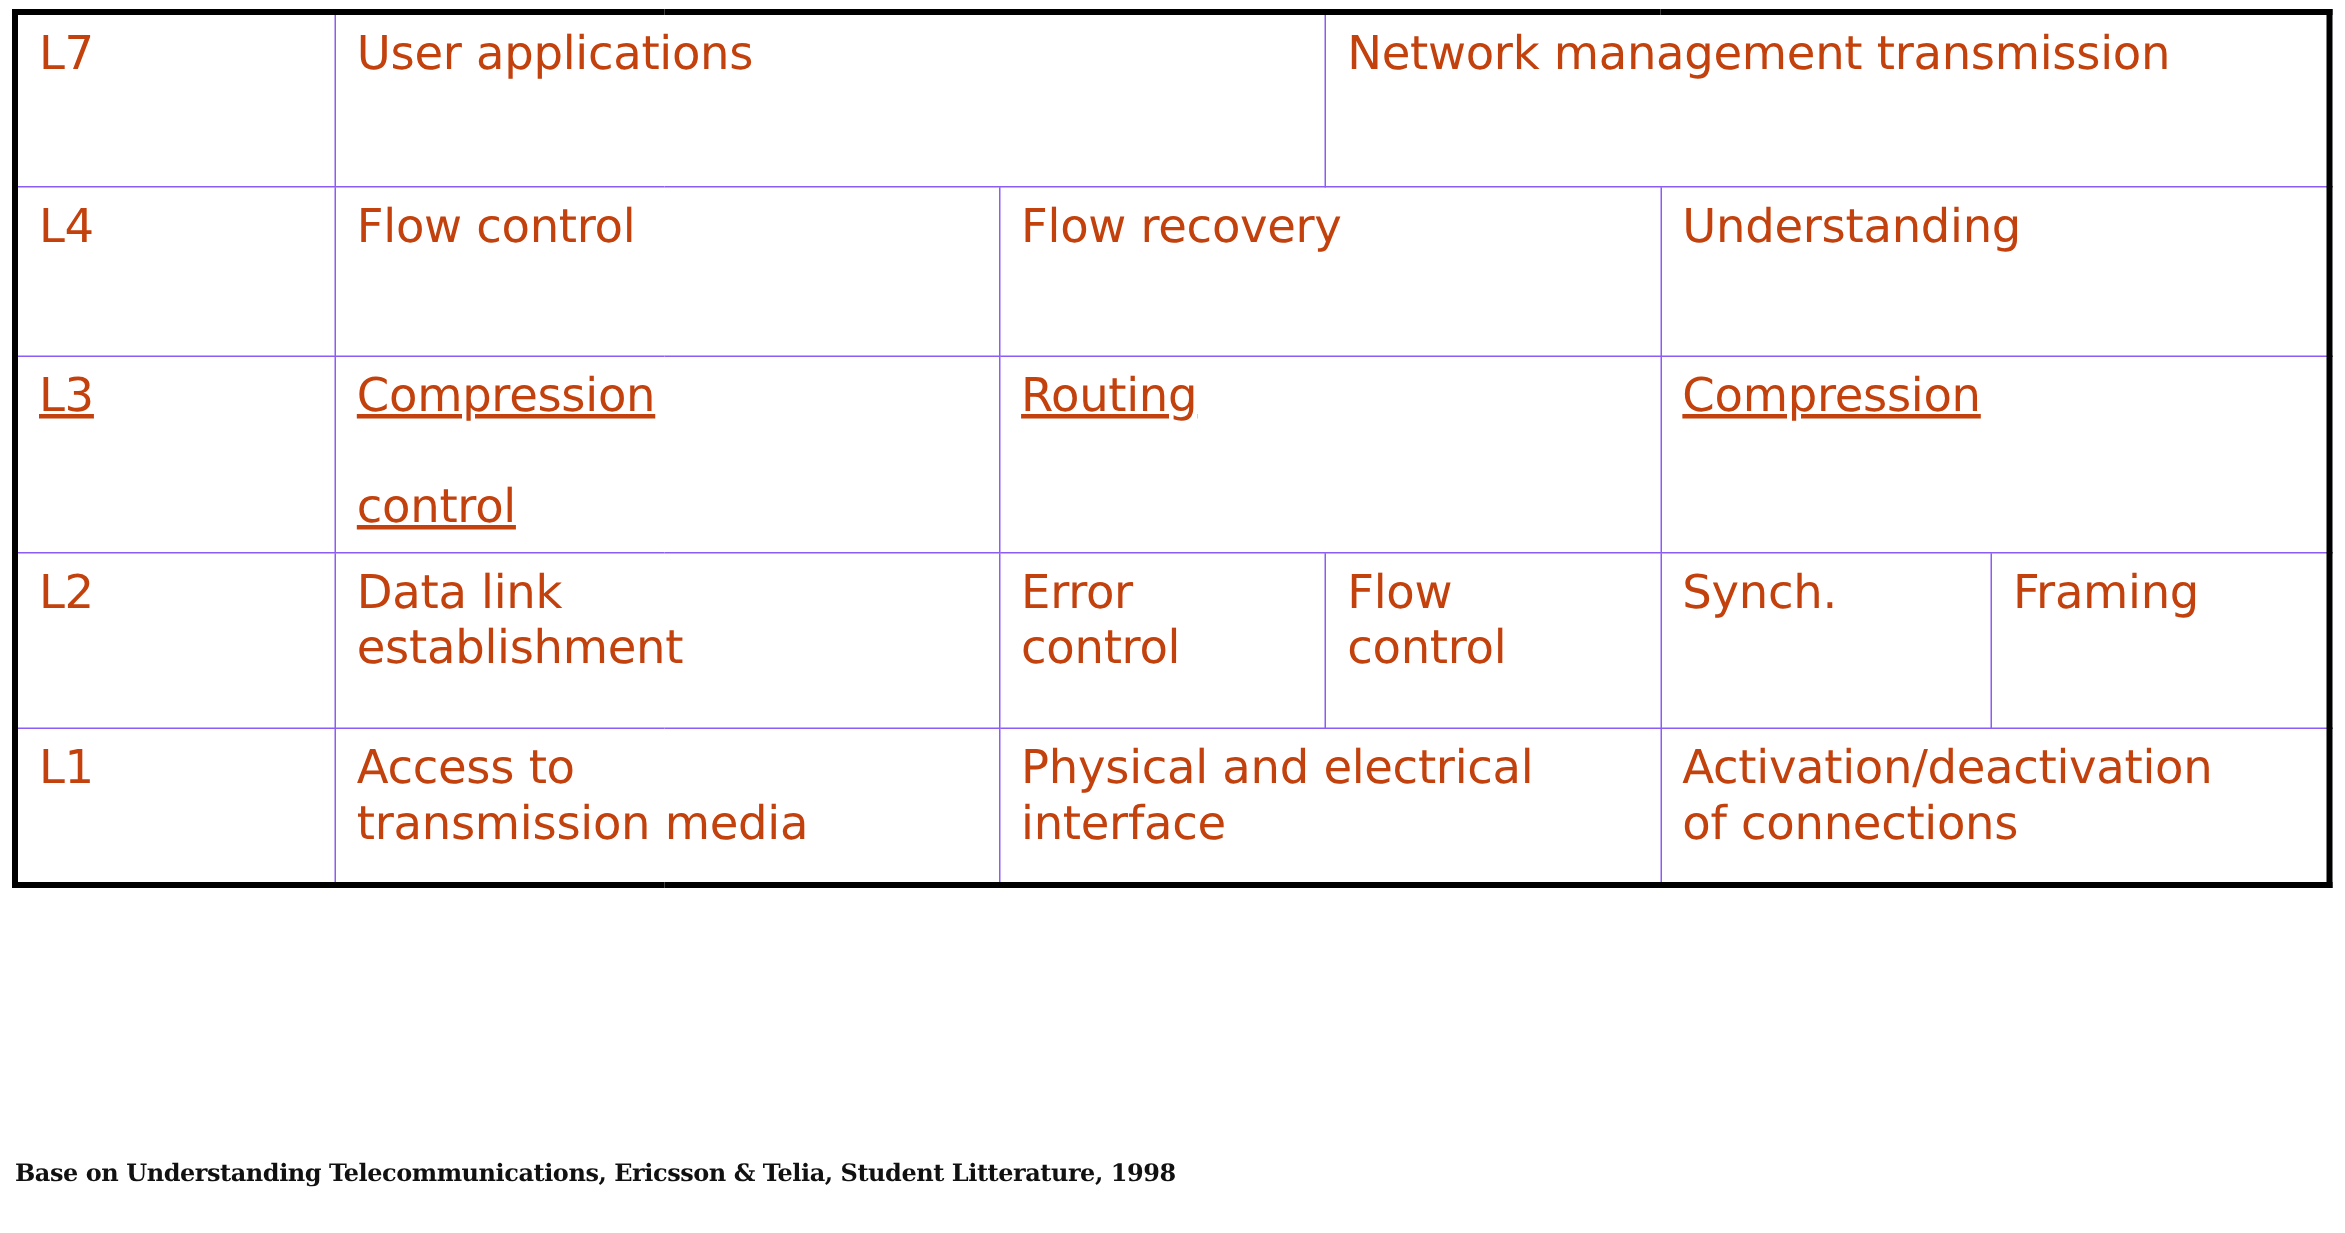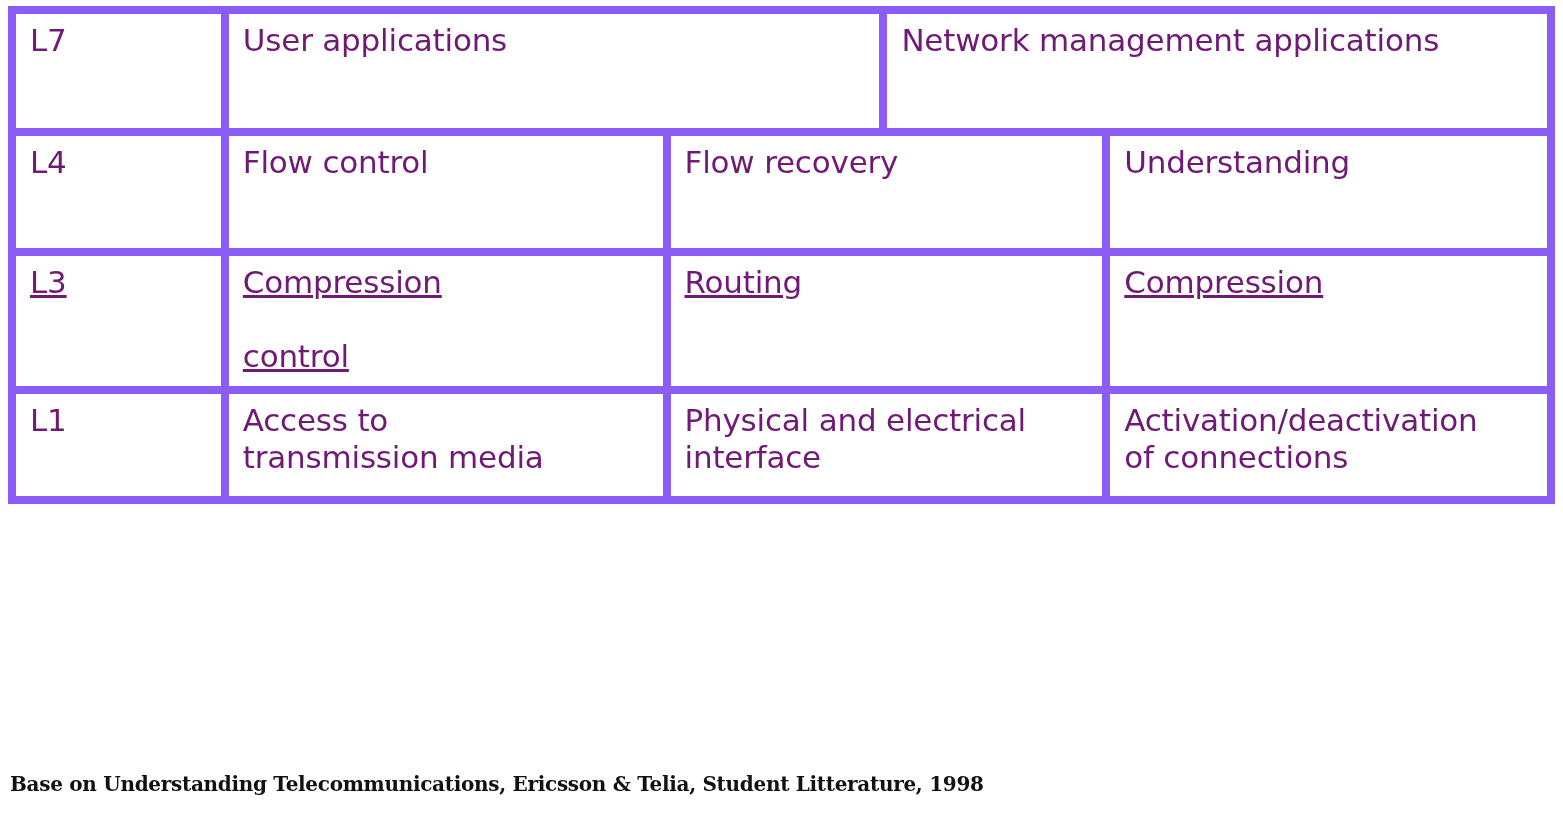--- a/index.html
+++ b/index.html
@@ -26,26 +26,26 @@
     position: absolute;
     left: 8px;
     top: 6px;
     width: 1547px;
     border-collapse: collapse;
     table-layout: fixed;
     border: 4px solid #000000;
   }
 
   .osi-table td {
-    border: 8px solid #8b5cf6;
+    border: 1px solid #8b5cf6;
     vertical-align: top;
     padding: 8px 14px 10px 14px;
     font-size: 31px;
     line-height: 1.20;
-    color: #701a75;
+    color: #c2410c;
     background: #ffffff;
     font-family: "DejaVu Sans", sans-serif;
     letter-spacing: -0.2px;
   }
 
   .layer-cell {
     background: #ccccf9;
     font-size: 31px;
     padding-left: 16px;
     width: 212px;
@@ -64,21 +64,21 @@
     white-space: pre-line;
   }
 
   
   .caption {
     position: absolute;
     left: 10px;
     top: 772px;
     font-family: "DejaVu Serif", serif;
     font-weight: bold;
-    font-size: 20px;
+    font-size: 16px;
     color: #111111;
     letter-spacing: -0.3px;
     white-space: nowrap;
   }
 </style>
 </head>
 <body>
 
 <div class="page">
 
@@ -95,21 +95,21 @@
     <tbody>
 
       <tr class="row-l7">
         <td class="layer-cell">
             <span class="cell-text">L7</span>
           </td>
         <td colspan="3">
             <span class="cell-text">User applications</span>
           </td>
         <td colspan="3">
-            <span class="cell-text">Network management applications</span>
+            <span class="cell-text">Network management transmission</span>
           </td>
       </tr>
 
 
 
       <tr class="row-l4">
         <td class="layer-cell">
             <span class="cell-text">L4</span>
           </td>
         <td colspan="2">
@@ -133,20 +133,43 @@
 control</span>
           </td>
         <td colspan="2">
             <span class="cell-text">Routing</span>
           </td>
         <td colspan="2">
             <span class="cell-text">Compression</span>
           </td>
       </tr>
 
+      <tr class="row-l2">
+        <td class="layer-cell">
+            <span class="cell-text">L2</span>
+          </td>
+        <td colspan="2">
+            <span class="cell-text">Data link
+establishment</span>
+          </td>
+        <td>
+            <span class="cell-text">Error
+control</span>
+          </td>
+        <td>
+            <span class="cell-text">Flow
+control</span>
+          </td>
+        <td>
+            <span class="cell-text">Synch.</span>
+          </td>
+        <td>
+            <span class="cell-text">Framing</span>
+          </td>
+      </tr>
 
       <tr class="row-l1">
         <td class="layer-cell">
             <span class="cell-text">L1</span>
           </td>
         <td colspan="2">
             <span class="cell-text">Access to
 transmission media</span>
           </td>
         <td colspan="2">

